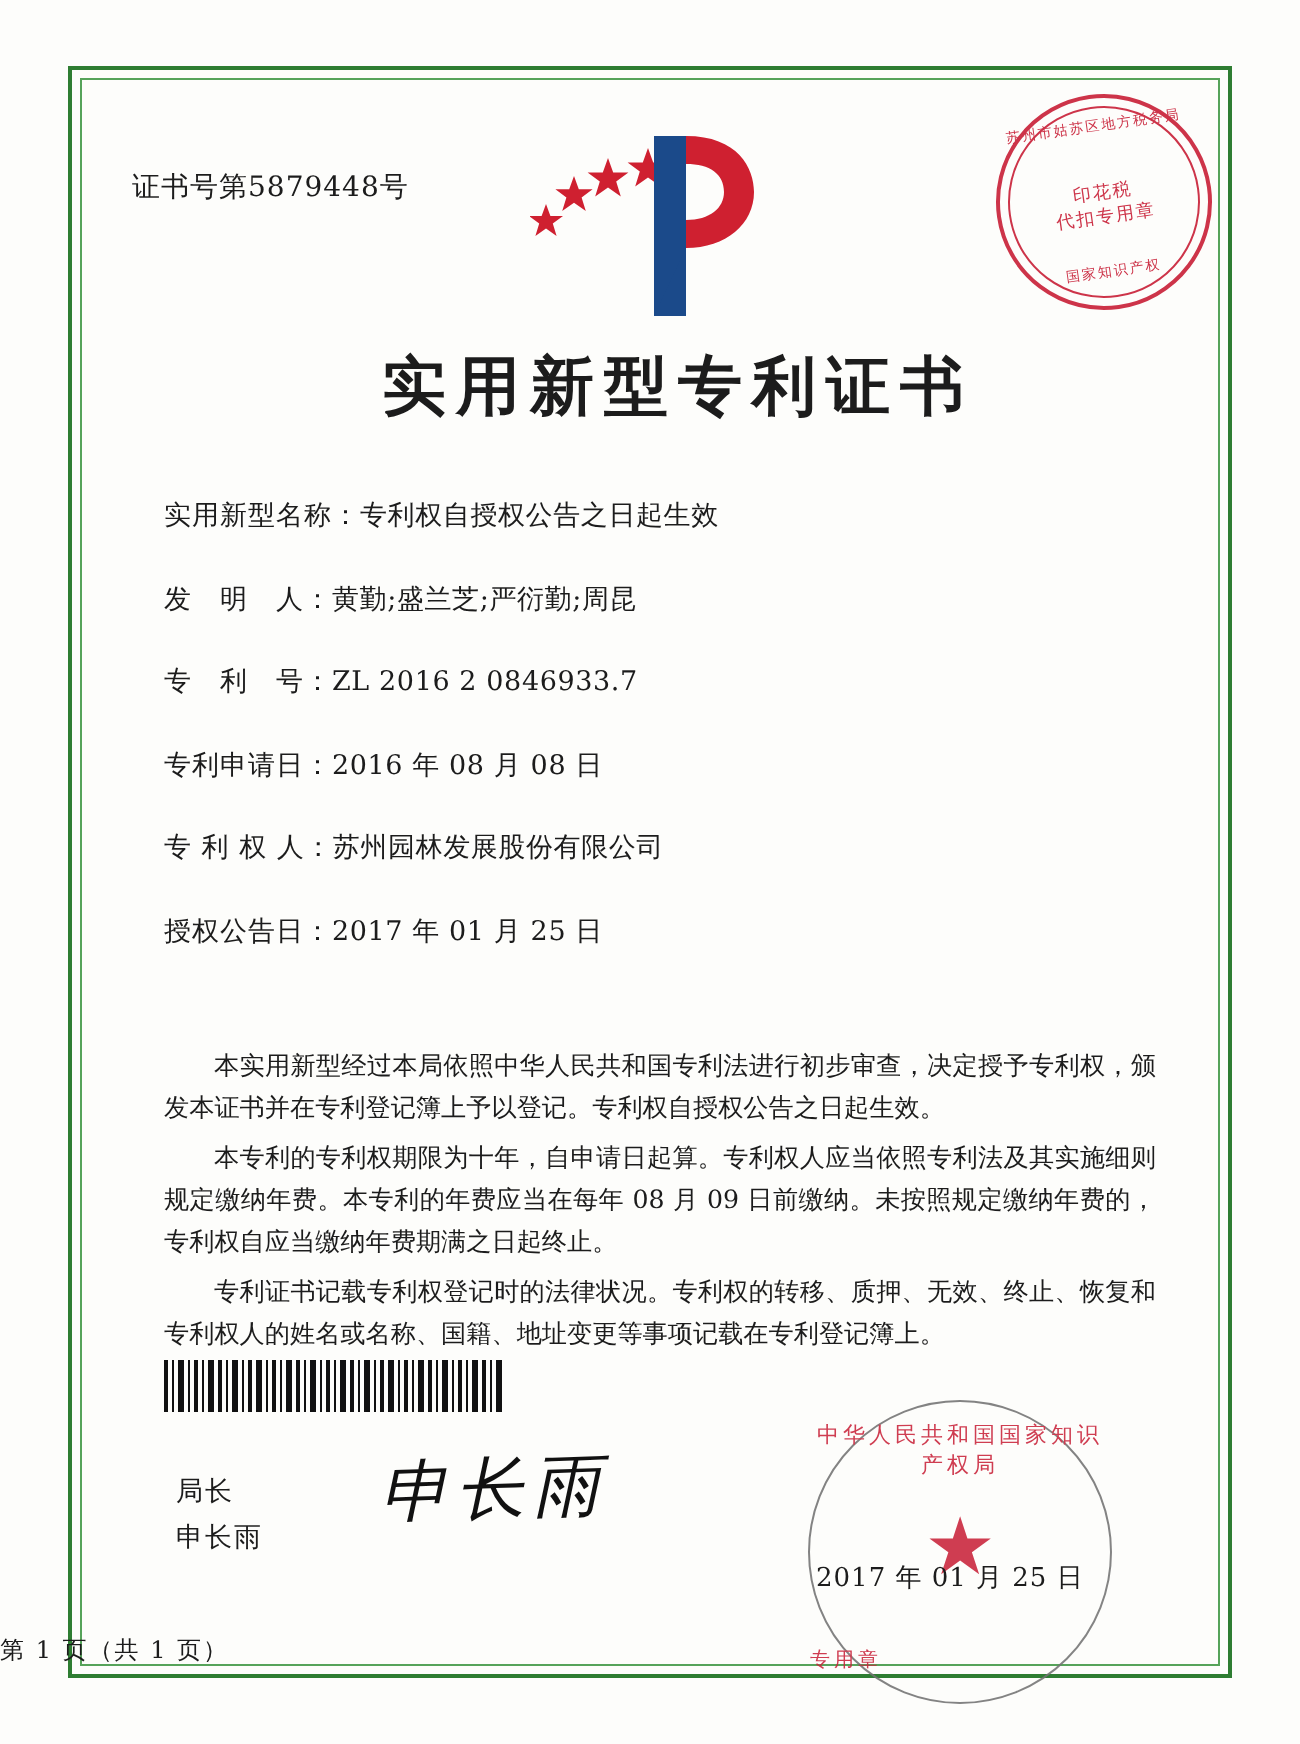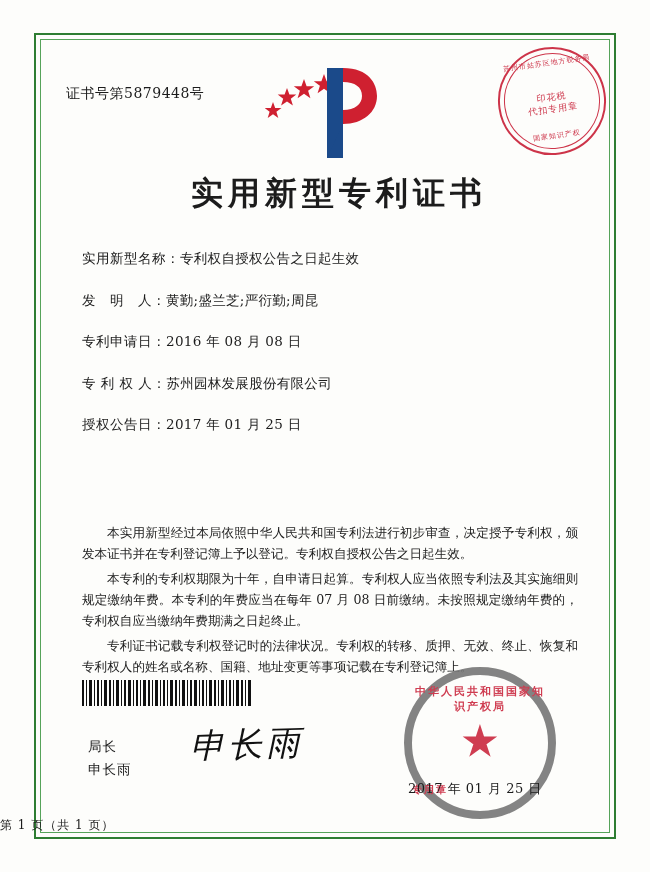--- a/index.html
+++ b/index.html
@@ -186,29 +186,28 @@
     font-style: italic;
     letter-spacing: 4px;
     color: #111;
     transform: rotate(-2deg);
   }
 
   
   .gov-seal {
     position: absolute;
     left: 404px;
-    top: 667px;
+    top: 700px;
     width: 152px;
     height: 152px;
     border-radius: 50%;
-    border: 8px solid #737373;
+    border: 1px solid #737373;
     box-sizing: border-box;
     color: #c9233a;
     opacity: .88;
-    font-weight: bold;
   }
   .gov-seal .star {
     position: absolute;
     left: 50%;
     top: 50%;
     transform: translate(-50%, -55%);
     font-size: 40px;
     line-height: 40px;
     color: #c9233a;
   }
@@ -284,33 +283,36 @@
   <div class="main-title">实用新型专利证书</div>
 
   <div class="fields">
     <div class="field-row">
       <span class="field-label">实用新型名称：</span><span class="field-value">专利权自授权公告之日起生效</span>
     </div>
     <div class="field-row">
       <span class="field-label">发　明　人：</span><span class="field-value">黄勤;盛兰芝;严衍勤;周昆</span>
     </div>
     <div class="field-row">
+      <span class="field-label">专　利　号：</span><span class="field-value">ZL 2016 2 0846933.7</span>
+    </div>
+    <div class="field-row">
       <span class="field-label">专利申请日：</span><span class="field-value">2016 年 08 月 08 日</span>
     </div>
     <div class="field-row">
       <span class="field-label">专 利 权 人：</span><span class="field-value">苏州园林发展股份有限公司</span>
     </div>
     <div class="field-row">
       <span class="field-label">授权公告日：</span><span class="field-value">2017 年 01 月 25 日</span>
     </div>
   </div>
 
   <div class="body-text">
     <p>本实用新型经过本局依照中华人民共和国专利法进行初步审查，决定授予专利权，颁发本证书并在专利登记簿上予以登记。专利权自授权公告之日起生效。</p>
-    <p>本专利的专利权期限为十年，自申请日起算。专利权人应当依照专利法及其实施细则规定缴纳年费。本专利的年费应当在每年 07 月 08 日前缴纳。未按照规定缴纳年费的，专利权自应当缴纳年费期满之日起终止。</p>
+    <p>本专利的专利权期限为十年，自申请日起算。专利权人应当依照专利法及其实施细则规定缴纳年费。本专利的年费应当在每年 08 月 09 日前缴纳。未按照规定缴纳年费的，专利权自应当缴纳年费期满之日起终止。</p>
     <p>专利证书记载专利权登记时的法律状况。专利权的转移、质押、无效、终止、恢复和专利权人的姓名或名称、国籍、地址变更等事项记载在专利登记簿上。</p>
   </div>
 
   <div class="barcode">
     <svg width="170" height="26" viewBox="0 0 170 26">
       <g fill="#111">
         <rect x="0" y="0" width="2" height="26"></rect>
           <rect x="4" y="0" width="1" height="26"></rect>
         <rect x="7" y="0" width="3" height="26"></rect>
           <rect x="12" y="0" width="1" height="26"></rect>

